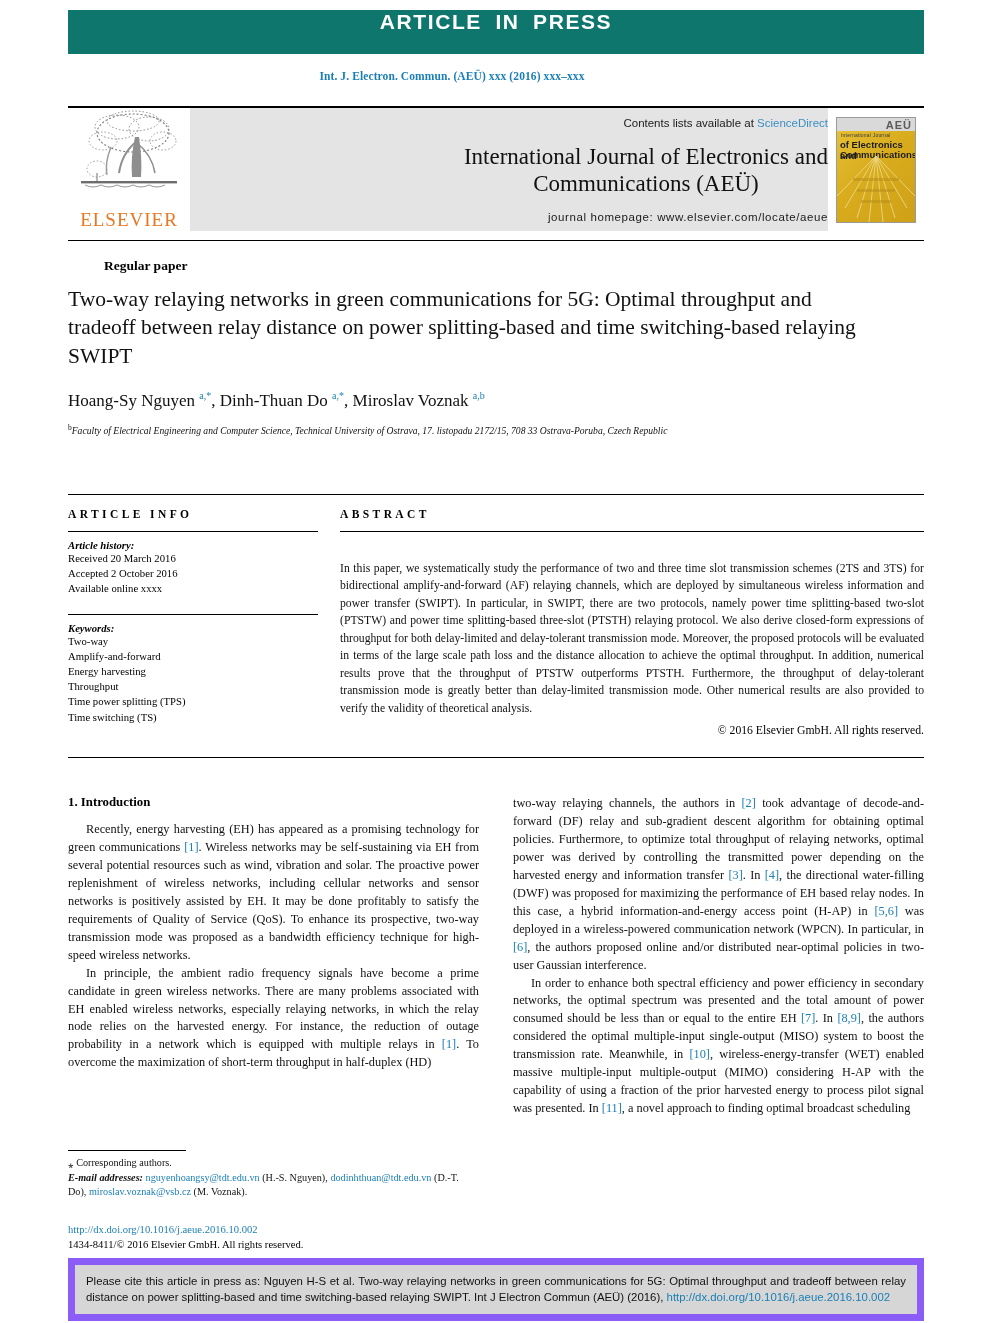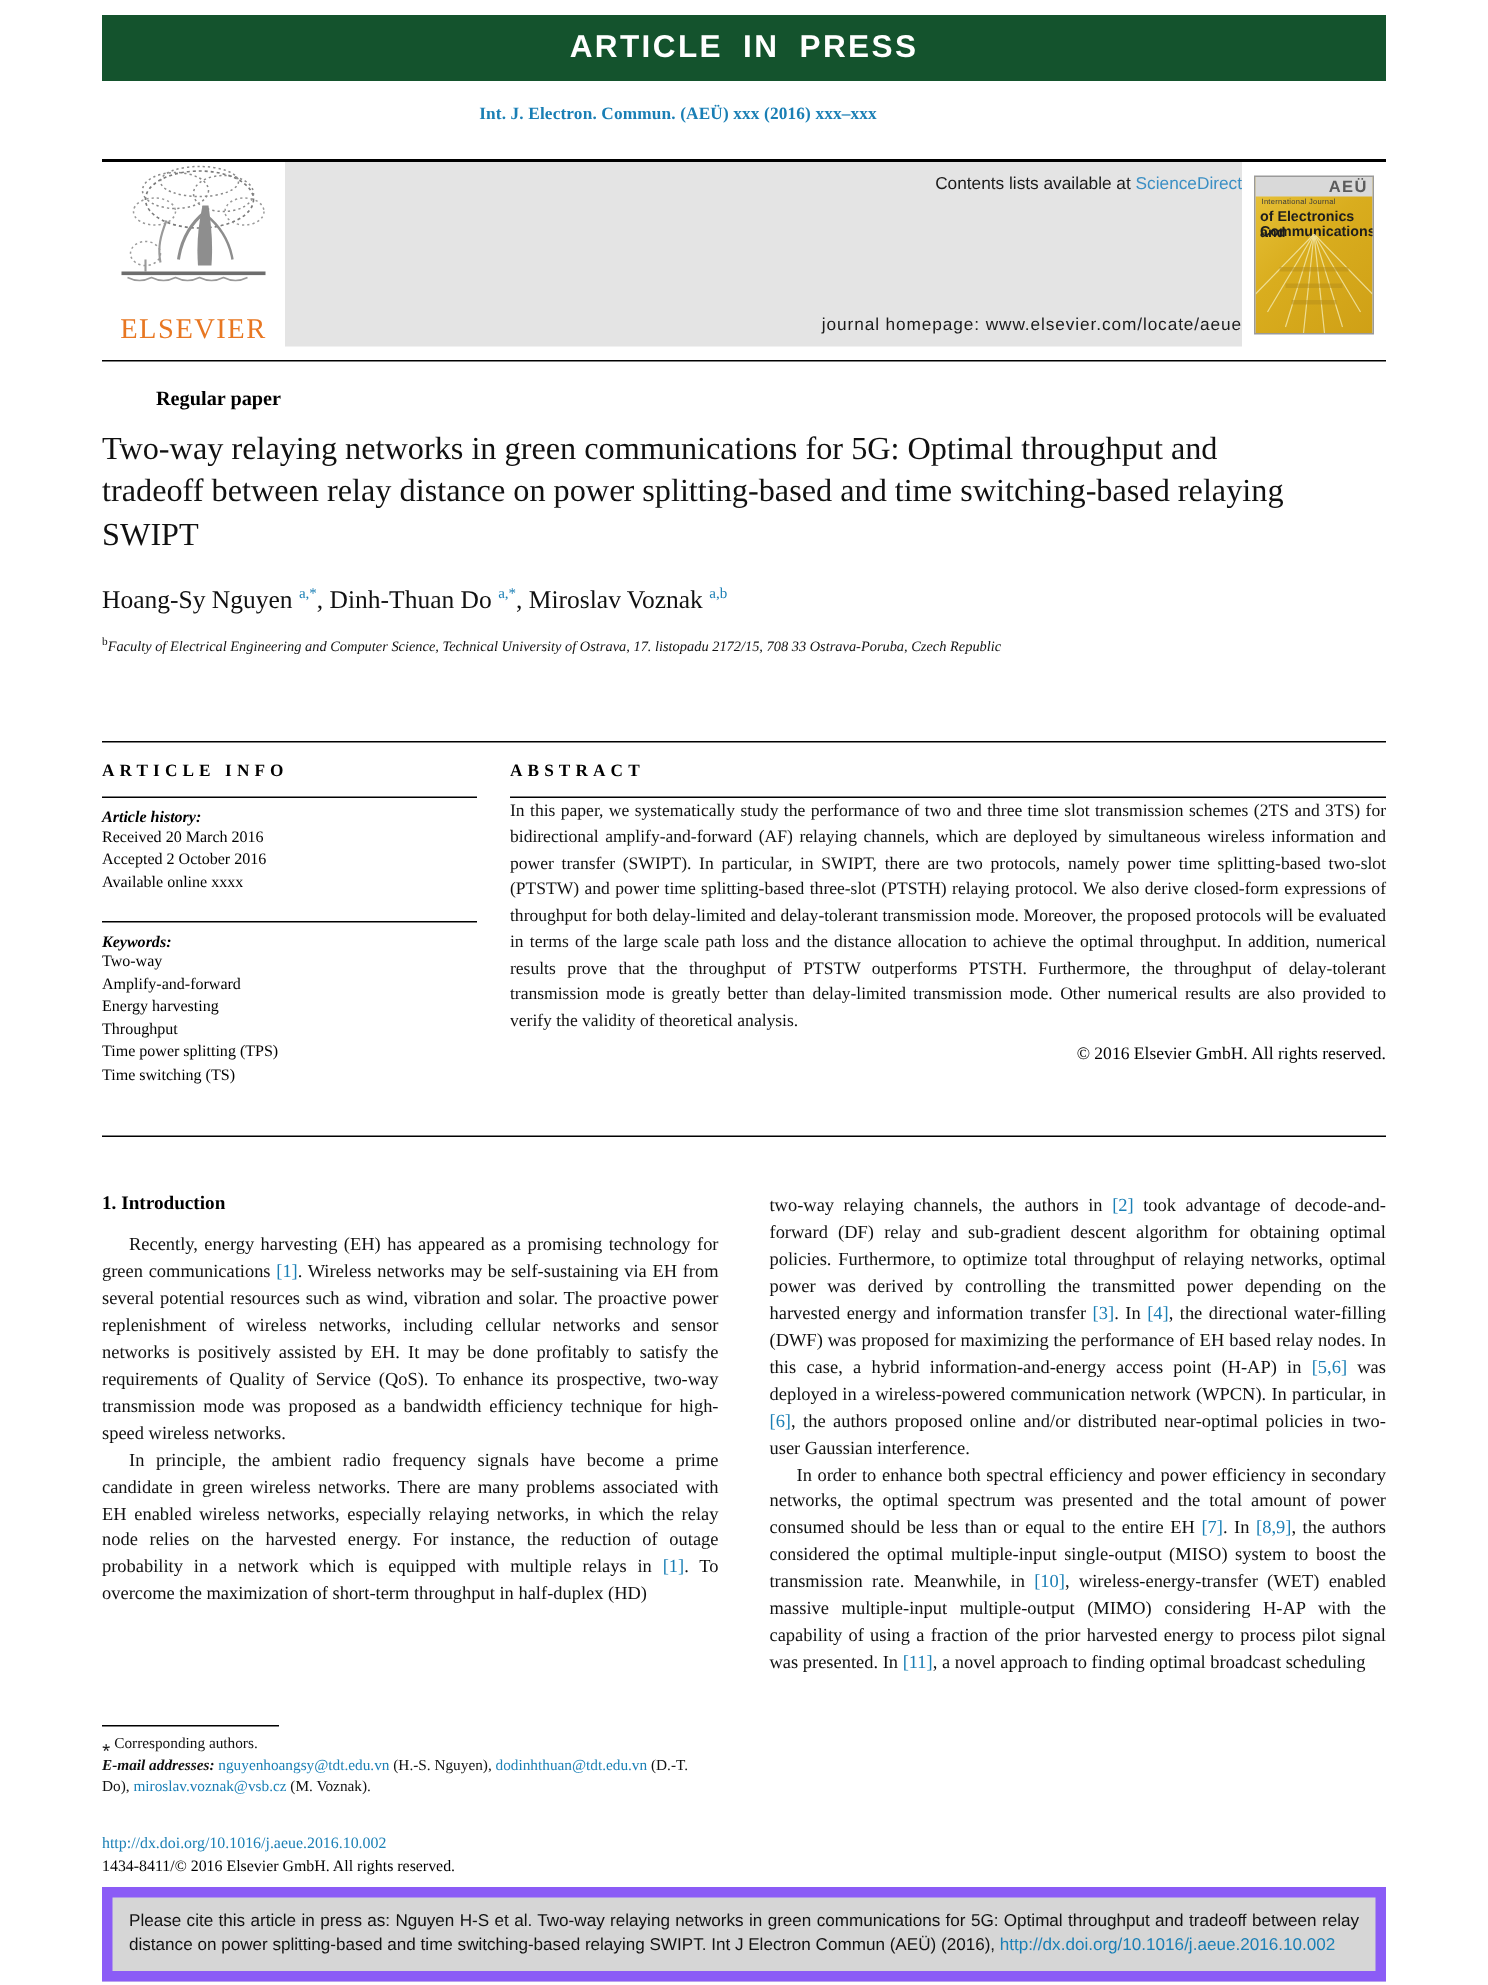--- a/index.html
+++ b/index.html
@@ -22,23 +22,22 @@
     box-sizing: border-box;
   }
 
   
   .aip-banner {
     position: absolute;
     left: 68px;
     top: 10px;
     width: 856px;
     height: 44px;
-    background: #14532d;
+    background: #0f766e;
     display: flex;
-    align-items: center;
     justify-content: center;
   }
   .aip-banner span {
     font-family: "Liberation Sans", sans-serif;
     font-weight: bold;
     font-size: 21px;
     letter-spacing: 1.6px;
     color: #ffffff;
     word-spacing: 6px;
   }
@@ -262,21 +261,21 @@
   }
   .kw-rule {
     border-top: 1.6px solid #000;
     margin-top: 17px;
   }
   .abstract-text {
     font-family: "Liberation Serif", serif;
     font-size: 11.7px;
     line-height: 1.49;
     text-align: justify;
-    margin-top: 0;
+    margin-top: 28px;
     color: #111;
   }
   .copyright-line {
     font-family: "Liberation Serif", serif;
     font-size: 11.7px;
     text-align: right;
     margin-top: 7px;
   }
   .block-rule-bot {
     position: absolute;
@@ -397,20 +396,24 @@
               <path d="M8 78 q8 4 16 0 q8 4 16 0 q8 4 16 0 q8 4 16 0 q8 4 16 0" stroke="#9a9a9a" stroke-width="1" fill="none"></path>
             </g>
           </svg>
         </span>
         <span class="elsevier-word">ELSEVIER</span>
       </div>
 
       <div class="journal-band">
         <div class="contents-line">
           <span>Contents lists available at </span><span class="sd">ScienceDirect</span>
+        </div>
+        <div class="journal-title">
+          <div>International Journal of Electronics and</div>
+          <div>Communications (AEÜ)</div>
         </div>
         <div class="homepage-line">journal homepage: www.elsevier.com/locate/aeue</div>
       </div>
 
       <div class="cover-thumb">
         <div class="cover-img">
           <div class="cover-top"></div>
           <div class="cover-aeu">AEÜ</div>
           <div class="cover-ij">International Journal</div>
           <div class="cover-line1">of Electronics and</div>

